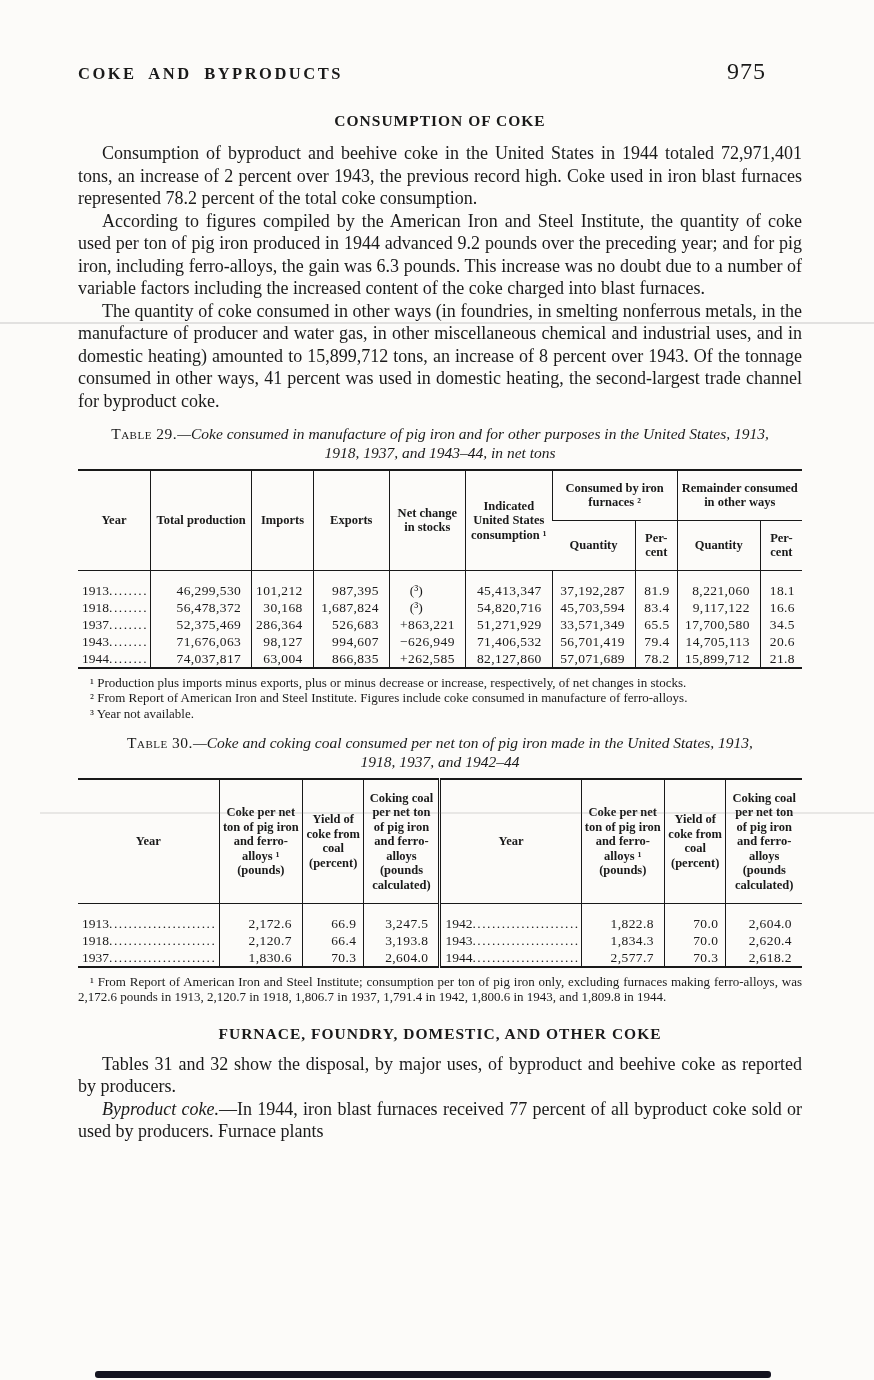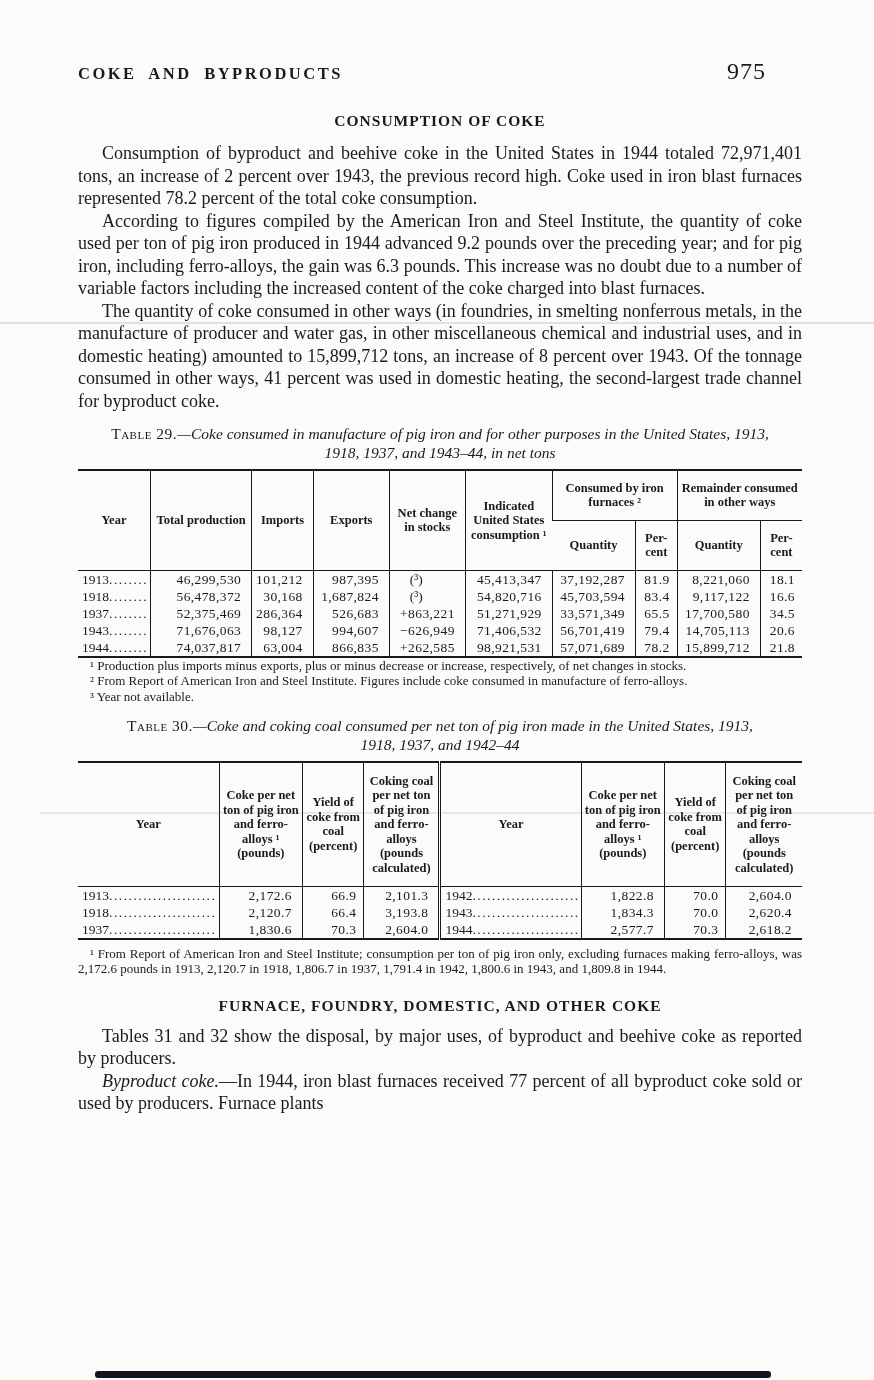--- a/index.html
+++ b/index.html
@@ -60,41 +60,41 @@
   .tbl th:first-child, .tbl td:first-child { border-left: none; }
   .tbl thead th {
     border-bottom: 1px solid #191919;
     font-weight: bold; font-size: 12.5px; line-height: 14.5px;
     text-align: center; vertical-align: middle; padding: 3px 3px;
   }
   .tbl tbody td {
     font-size: 13.5px; line-height: 17px;
     vertical-align: bottom; padding: 0 2px;
   }
-  .tbl tbody tr:first-child td { }
+  .tbl tbody tr:first-child td { padding-top: 11px; }
   .tbl tbody tr:last-child td { }
   .num { text-align: right; padding-right: 10px !important; letter-spacing: 0.4px; }
   .pct { text-align: right; padding-right: 7px !important; letter-spacing: 0.4px; margin-top: 45px; }
   .ctr { text-align: center; padding-right: 24px !important; }
 
   
   .yr-wrap { display: flex; align-items: baseline; overflow: hidden; padding-left: 2px; }
   .dots { flex: 1; white-space: nowrap; overflow: hidden; }
   .dots::after { content: "....................................."; letter-spacing: 1.5px; color:#222; }
 
   
   #t29 thead tr:first-child th { height: 50px; }
   #t29 thead tr:last-child th { height: 50px; }
 
   
   #t30 thead th { height: 124px; }
   #t30 th.mid-split, #t30 td.mid-split { border-left: 3px double #191919; }
 
   
-  .footnotes { }
+  .footnotes { margin-top: 6px; }
   .footnotes p, .footnote-single p {
     margin: 0; font-size: 13px; line-height: 15.5px;
     text-align: justify; text-indent: 12px;
   }
   .footnote-single { margin-top: 6px; }
 
   
   .scan-line { position: absolute; left: 0; width: 874px; height: 2px; background: rgba(110,110,110,0.18); }
   .scan-line.l1 { top: 322px; }
   .scan-line.l2 { top: 812px; left: 40px; width: 834px; background: rgba(110,110,110,0.14); }
@@ -230,21 +230,21 @@
         <td>
             <span class="yr-wrap">
               <span>1944</span>
               <span class="dots"></span>
             </span>
           </td>
         <td class="num">74,037,817</td>
         <td class="num">63,004</td>
         <td class="num">866,835</td>
         <td class="num">+262,585</td>
-        <td class="num">98,921,531</td>
+        <td class="num">82,127,860</td>
         <td class="num">57,071,689</td>
         <td class="pct">78.2</td>
         <td class="num">15,899,712</td>
         <td class="pct">21.8</td>
       </tr>
     </tbody>
   </table>
 
   <div class="footnotes">
     <p>¹ Production plus imports minus exports, plus or minus decrease or increase, respectively, of net changes in stocks.</p>
@@ -282,21 +282,21 @@
     <tbody>
       <tr>
         <td>
             <span class="yr-wrap">
               <span>1913</span>
               <span class="dots"></span>
             </span>
           </td>
         <td class="num">2,172.6</td>
         <td class="pct">66.9</td>
-        <td class="num">2,101.3</td>
+        <td class="num">3,247.5</td>
         <td class="mid-split">
             <span class="yr-wrap">
               <span>1942</span>
               <span class="dots"></span>
             </span>
           </td>
         <td class="num">1,822.8</td>
         <td class="pct">70.0</td>
         <td class="num">2,604.0</td>
       </tr>

